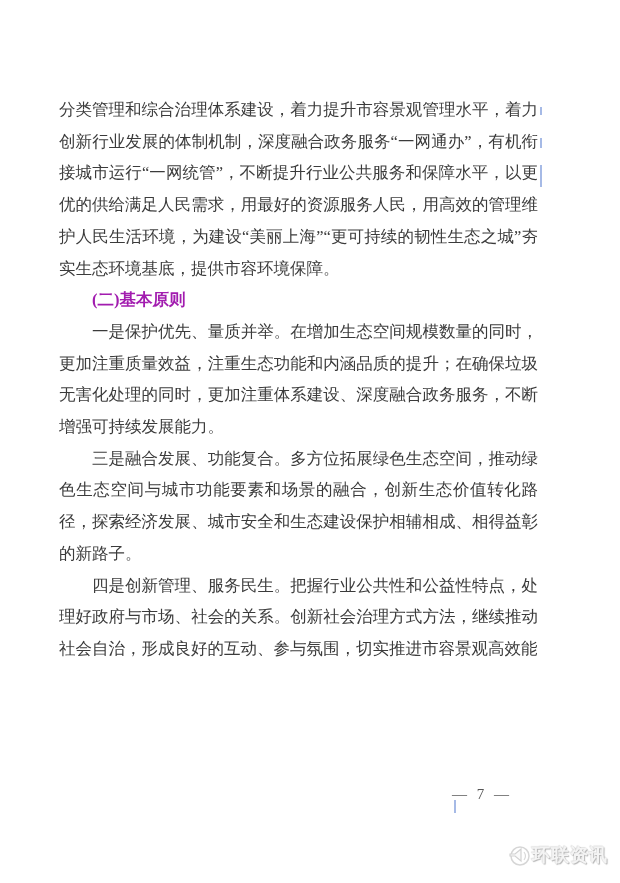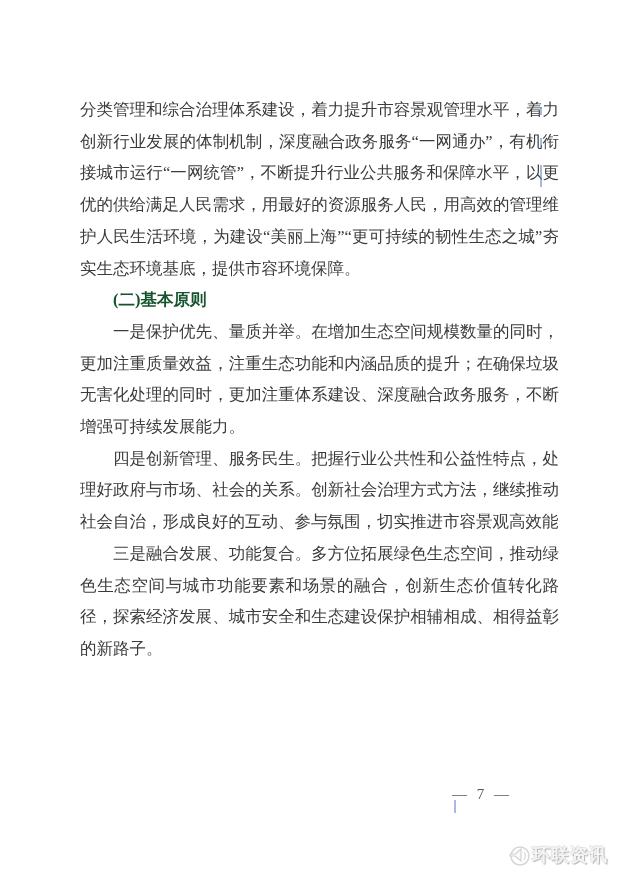--- a/index.html
+++ b/index.html
@@ -11,39 +11,39 @@
     position: relative;
     width: 620px;
     height: 883px;
     background: #ffffff;
     overflow: hidden;
     font-family: "Liberation Serif", "DejaVu Serif", serif;
     color: #3b3b3b;
   }
   .text-block {
     position: absolute;
-    left: 80px;
+    left: 59px;
     top: 94px;
     width: 479px;
     font-size: 16.5px;
     line-height: 31.7px;
     text-align: justify;
     text-justify: inter-ideograph;
   }
   .para {
     margin: 0;
     text-indent: 2em;
   }
   .para.no-indent {
     text-indent: 0;
   }
   .para.heading {
     font-weight: bold;
     text-align: left;
-    color: #14532d;
+    color: #a21caf;
   }
   .page-number {
     position: absolute;
     top: 786px;
     left: 452px;
     font-size: 15px;
     color: #565656;
     letter-spacing: 3px;
     white-space: nowrap;
   }
@@ -77,22 +77,22 @@
 </style>
 </head>
 <body>
 
 <div class="page">
 
   <div class="text-block">
     <p class="para no-indent">分类管理和综合治理体系建设，着力提升市容景观管理水平，着力创新行业发展的体制机制，深度融合政务服务“一网通办”，有机衔接城市运行“一网统管”，不断提升行业公共服务和保障水平，以更优的供给满足人民需求，用最好的资源服务人民，用高效的管理维护人民生活环境，为建设“美丽上海”“更可持续的韧性生态之城”夯实生态环境基底，提供市容环境保障。</p>
     <p class="para heading">(二)基本原则</p>
     <p class="para">一是保护优先、量质并举。在增加生态空间规模数量的同时，更加注重质量效益，注重生态功能和内涵品质的提升；在确保垃圾无害化处理的同时，更加注重体系建设、深度融合政务服务，不断增强可持续发展能力。</p>
+    <p class="para">三是融合发展、功能复合。多方位拓展绿色生态空间，推动绿色生态空间与城市功能要素和场景的融合，创新生态价值转化路径，探索经济发展、城市安全和生态建设保护相辅相成、相得益彰的新路子。</p>
     <p class="para">四是创新管理、服务民生。把握行业公共性和公益性特点，处理好政府与市场、社会的关系。创新社会治理方式方法，继续推动社会自治，形成良好的互动、参与氛围，切实推进市容景观高效能</p>
-    <p class="para">三是融合发展、功能复合。多方位拓展绿色生态空间，推动绿色生态空间与城市功能要素和场景的融合，创新生态价值转化路径，探索经济发展、城市安全和生态建设保护相辅相成、相得益彰的新路子。</p>
   </div>
 
   <div class="scan-artifact artifact-1"></div>
   <div class="scan-artifact artifact-2"></div>
   <div class="scan-artifact artifact-3"></div>
   <div class="scan-artifact artifact-4"></div>
 
   <div class="page-number">— 7 —</div>
 
   <div class="brand">

